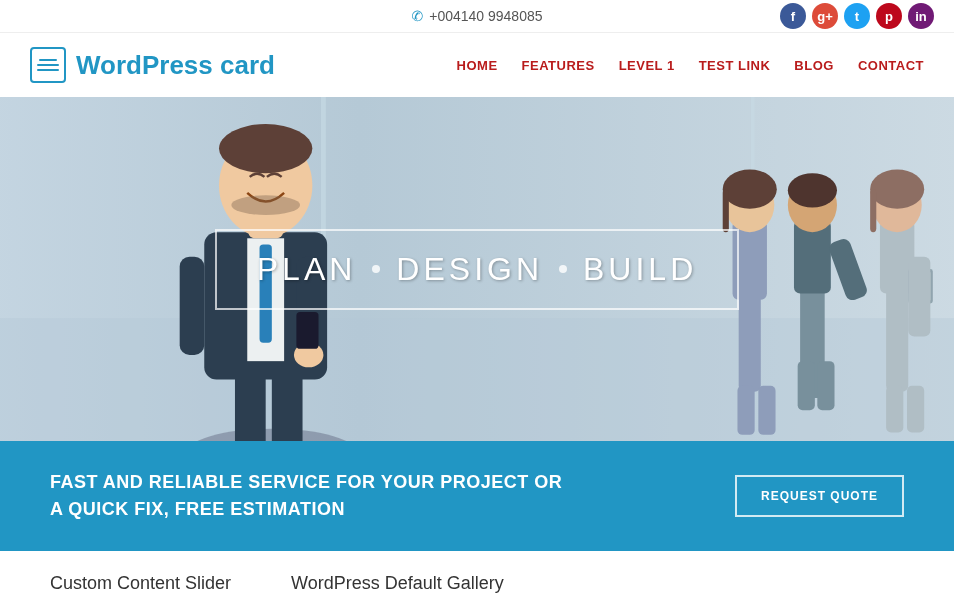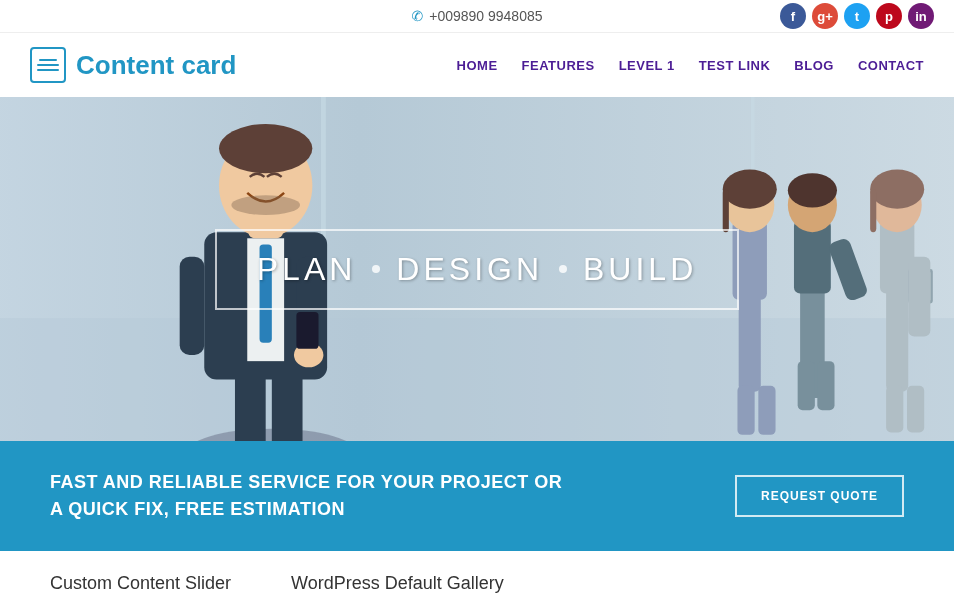--- a/index.html
+++ b/index.html
@@ -85,21 +85,21 @@
     }
     .logo-icon span:first-child { width: 80%; }
 
     nav {
       display: flex;
       align-items: center;
       gap: 24px;
     }
     nav a {
       text-decoration: none;
-      color: #4c1d95;
+      color: #b91c1c;
       font-size: 13px;
       font-weight: bold;
       letter-spacing: 0.5px;
       text-transform: uppercase;
     }
 
     
     .hero {
       position: relative;
       height: 344px;
@@ -195,39 +195,39 @@
       width: 100%;
       height: 100%;
     }
   </style>
 </head>
 <body>
 
 <div class="top-bar">
   <div class="top-bar-phone">
     <span style="color:#2196c4;">✆</span>
-    <span>+009890 9948085</span>
+    <span>+004140 9948085</span>
   </div>
   <div class="top-bar-social">
     <a class="social-icon social-fb" href="#">f</a>
     <a class="social-icon social-gp" href="#">g+</a>
     <a class="social-icon social-tw" href="#">t</a>
     <a class="social-icon social-pi" href="#">p</a>
     <a class="social-icon social-ig" href="#">in</a>
   </div>
 </div>
 
 <div class="header">
   <a class="logo" href="#">
     <div class="logo-icon">
       <span></span>
       <span></span>
       <span></span>
     </div>
-    <span>Content card</span>
+    <span>WordPress card</span>
   </a>
   <nav>
     <a href="#">HOME</a>
     <a href="#">FEATURES</a>
     <a href="#">LEVEL 1</a>
     <a href="#">TEST LINK</a>
     <a href="#">BLOG</a>
     <a href="#">CONTACT</a>
   </nav>
 </div>

